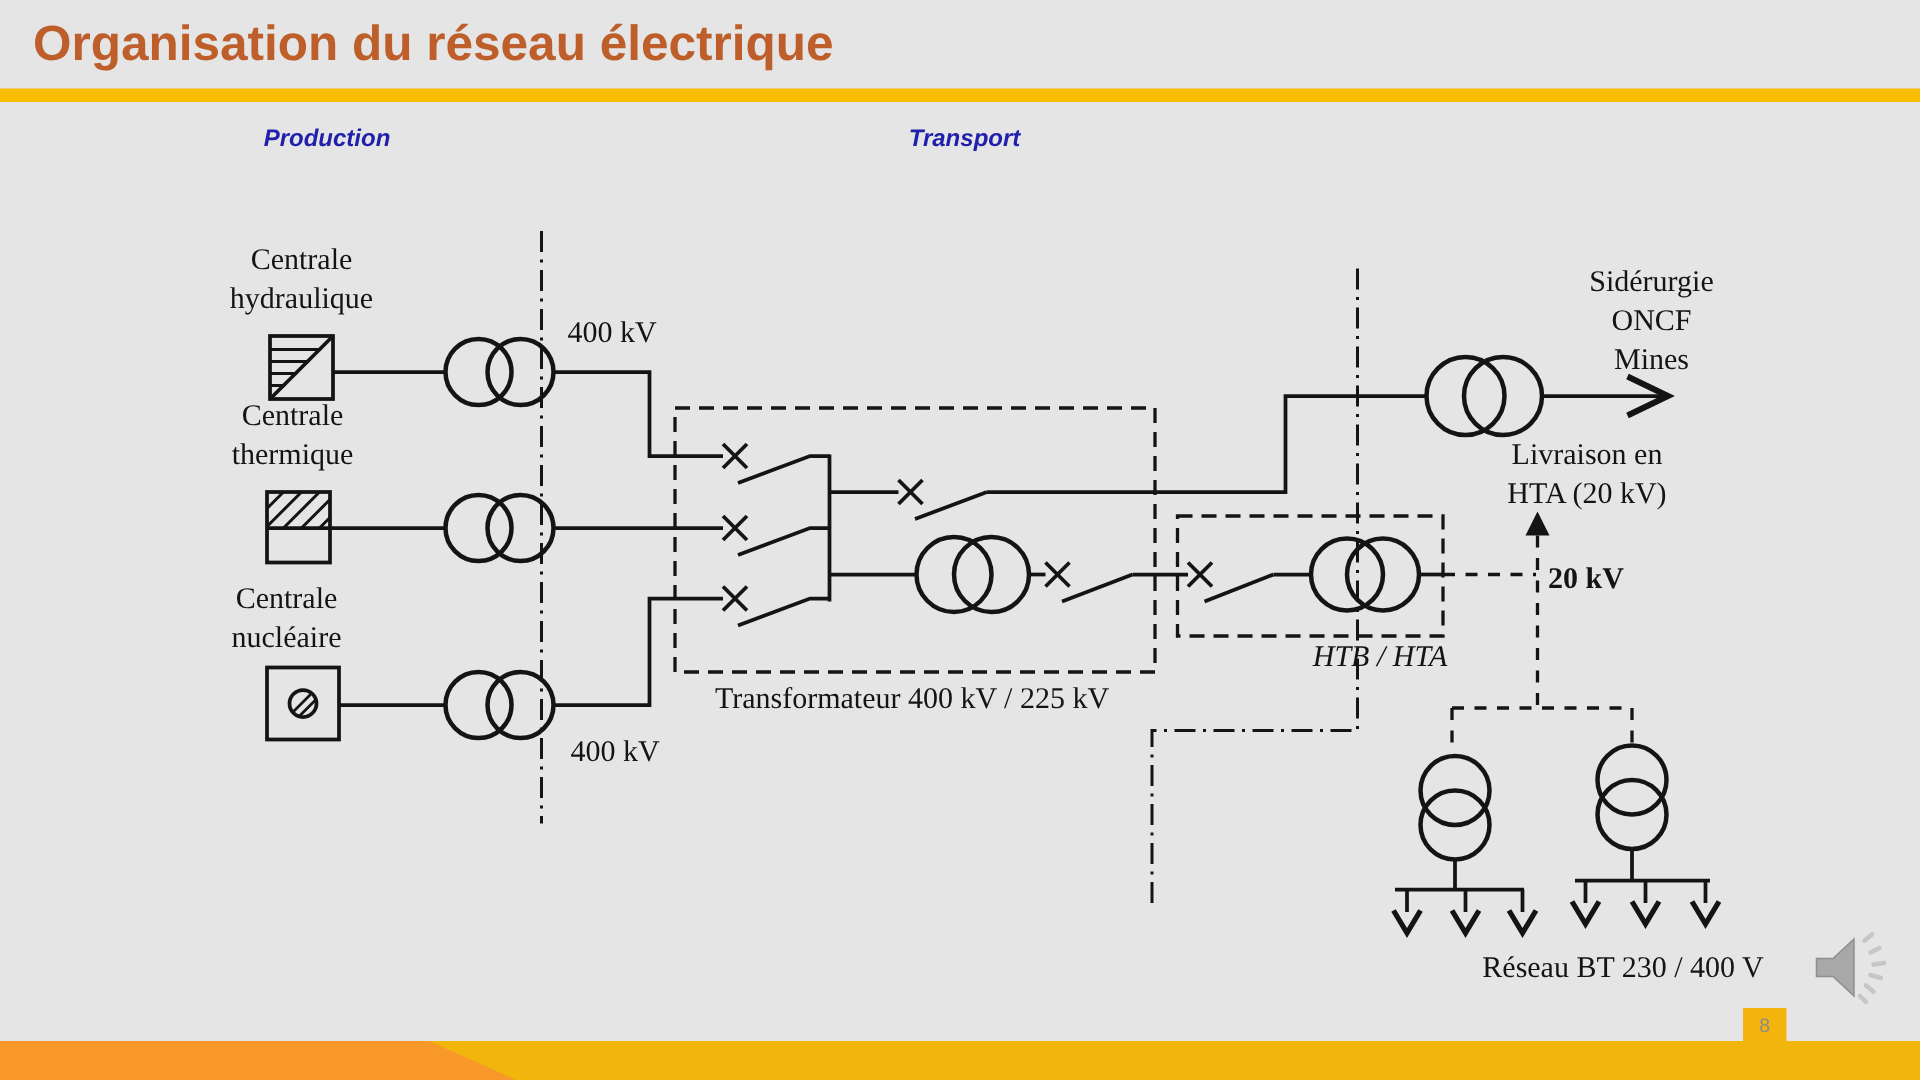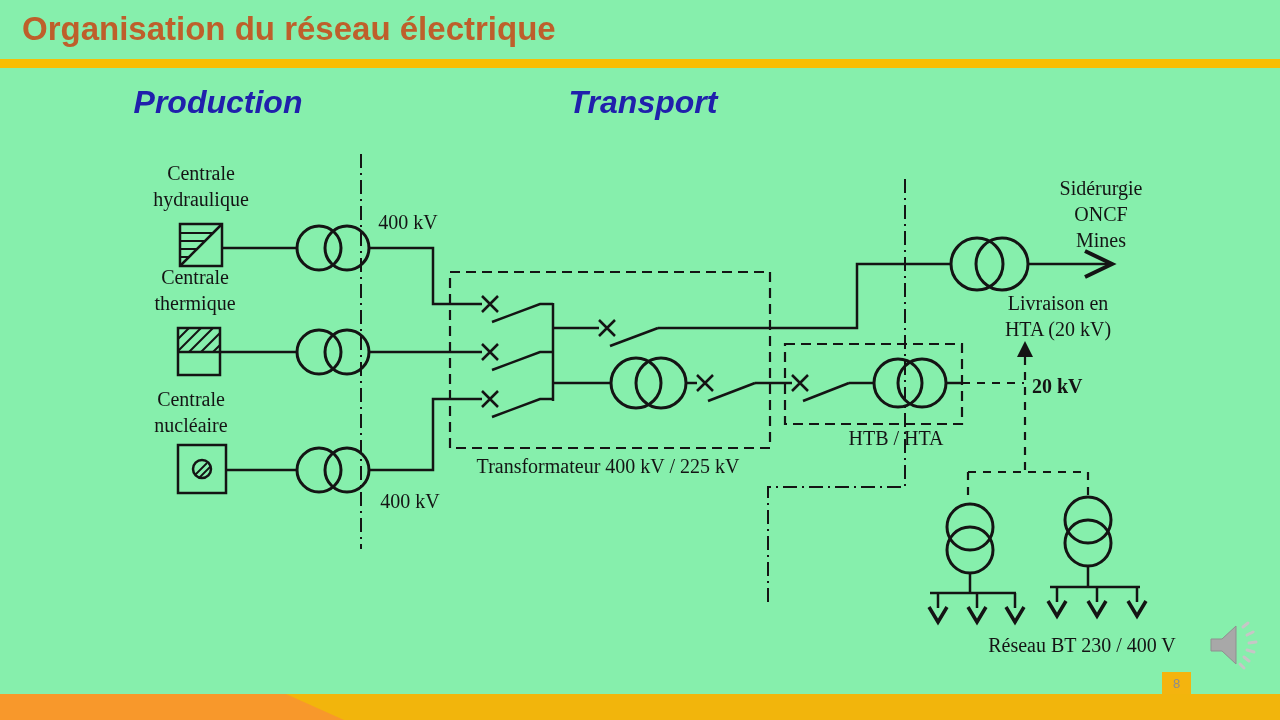--- a/index.html
+++ b/index.html
@@ -1,36 +1,36 @@
 <!DOCTYPE html>
 <html><head>
 <meta charset="utf-8">
 <style>
   html,body{margin:0;padding:0;}
   .slide{
     position:relative;
     width:1280px;height:720px;
-    background:#86efac;
+    background:#e5e5e5;
     overflow:hidden;
     font-family:"Liberation Sans",sans-serif;
   }
   .title{
     position:absolute;left:22px;top:10px;
     font-size:33px;font-weight:bold;
     color:#BE5F2B;
     letter-spacing:0px;
   }
   .rule{
     position:absolute;left:0;top:59px;width:1280px;height:9px;
     background:#F9BE03;
   }
   .hdr{
     position:absolute;top:84px;
     transform:translateX(-50%);
-    font-style:italic;font-weight:bold;font-size:32px;
+    font-style:italic;font-weight:bold;font-size:16px;
     color:#2020AC;
     white-space:nowrap;
   }
   .diagram{position:absolute;left:0;top:0;}
   .lbl{
     position:absolute;
     font-family:"Liberation Serif",serif;
     font-size:20px;line-height:26px;
     color:#141414;
     text-align:center;
@@ -194,21 +194,21 @@
   </div>
   <div class="lbl" style="left:191px;top:386px;">
     <span class="ln">Centrale</span>
     <span class="ln">nucléaire</span>
   </div>
 
   <div class="lbl" style="left:408px;top:209px;">400 kV</div>
   <div class="lbl" style="left:410px;top:488px;">400 kV</div>
 
   <div class="lbl" style="left:608px;top:453px;">Transformateur 400 kV / 225 kV</div>
-  <div class="lbl" style="left:896px;top:425px;">HTB / HTA</div>
+  <div class="lbl" style="left:920px;top:425px;font-style:italic;">HTB / HTA</div>
 
   <div class="lbl" style="left:1081px;top:175px;margin-left:20px;">
     <span class="ln">Sidérurgie</span>
     <span class="ln">ONCF</span>
     <span class="ln">Mines</span>
   </div>
   <div class="lbl" style="left:1058px;top:290px;">
     <span class="ln">Livraison en</span>
     <span class="ln">HTA (20 kV)</span>
   </div>

